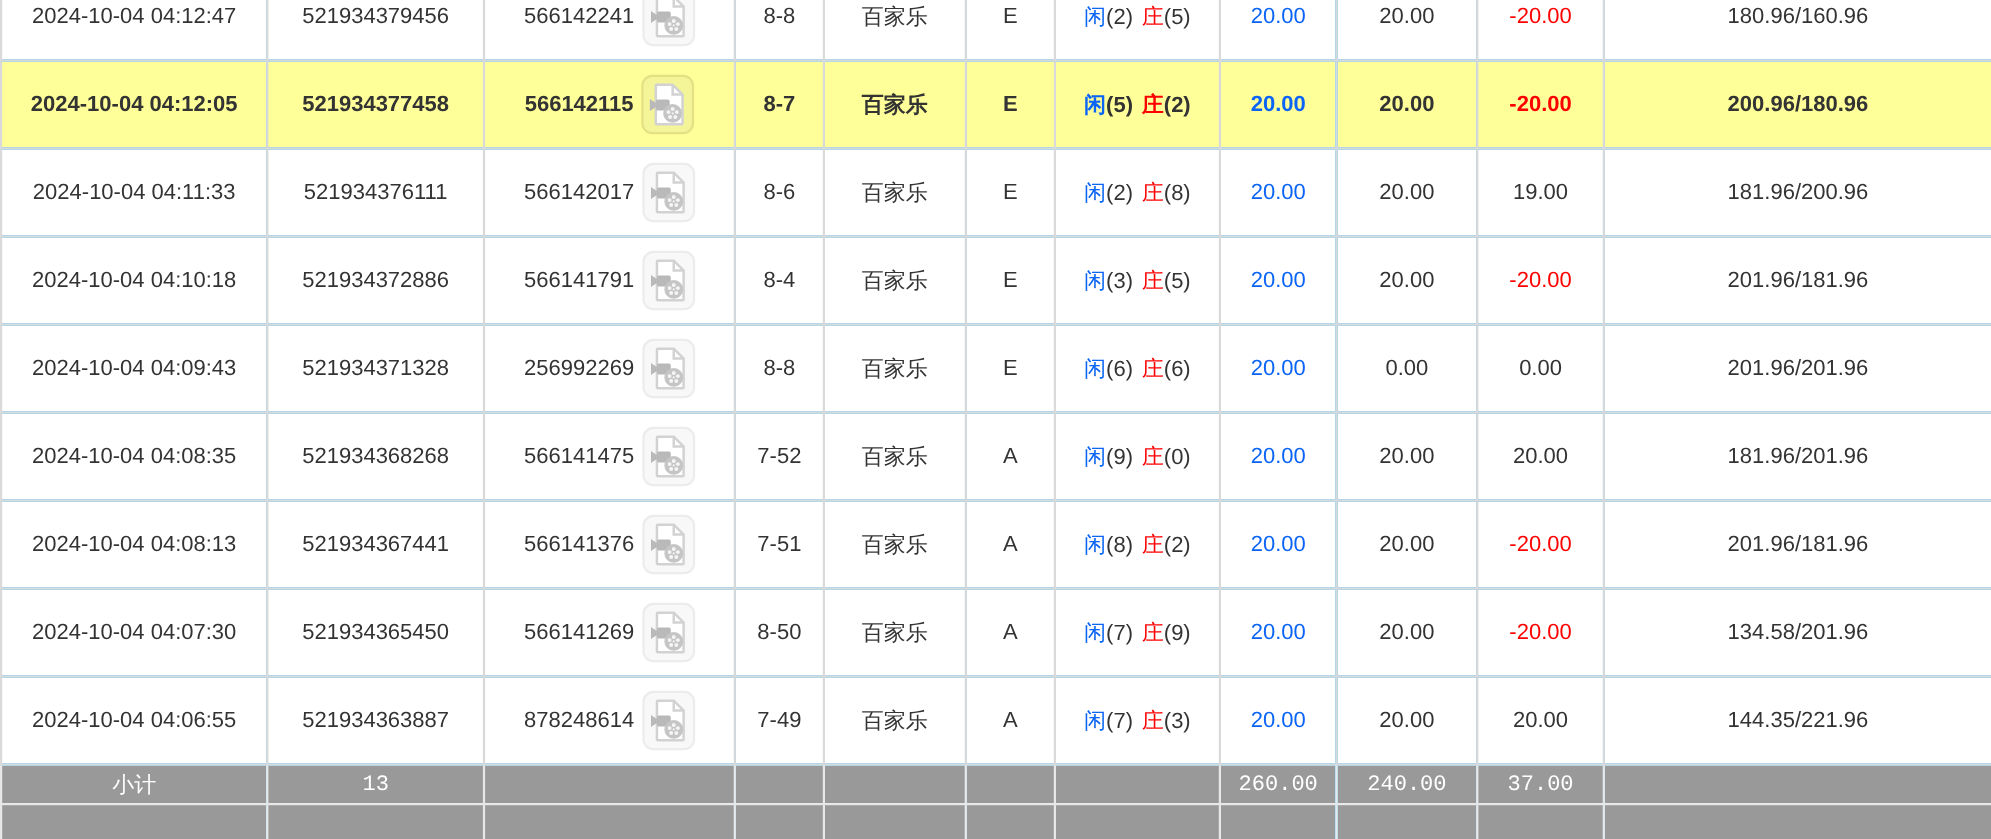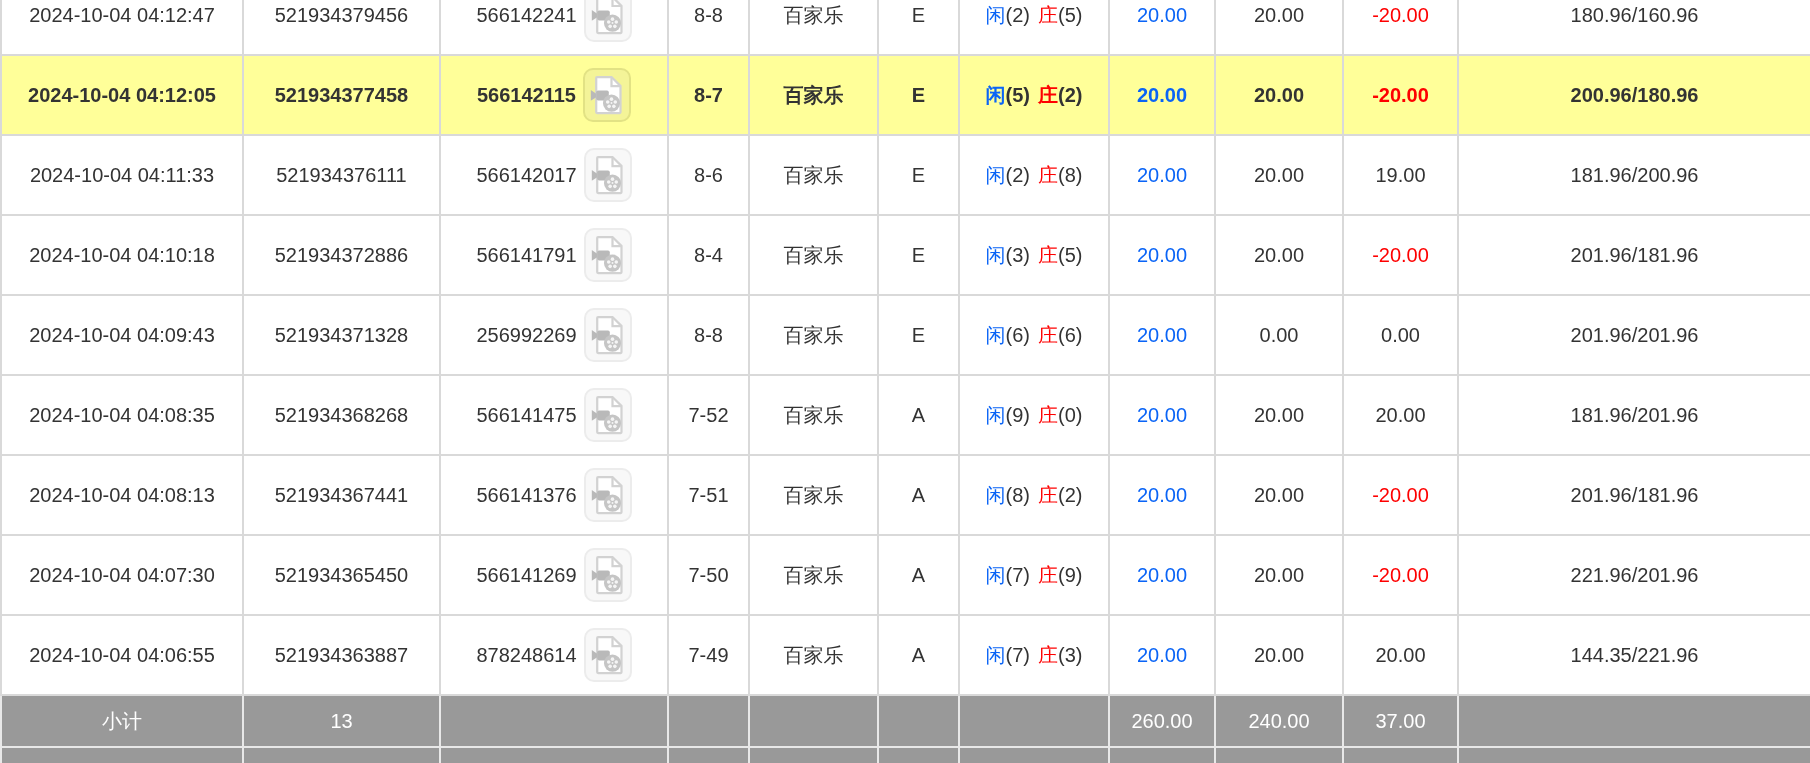--- a/index.html
+++ b/index.html
@@ -8,21 +8,21 @@
   }
   *{box-sizing:border-box;}
   html,body{margin:0;padding:0;background:#ffffff;}
   body{font-family:"Liberation Sans","DejaVu Sans",sans-serif;color:var(--text);}
   .viewport{width:1810px;height:763px;overflow:hidden;position:relative;background:#7dd3fc;}
   table{border-collapse:collapse;table-layout:fixed;width:1810px;margin-top:-26px;}
   td{border:2px solid var(--border);text-align:center;vertical-align:middle;
      font-size:20px;color:var(--text);padding:0;overflow:hidden;white-space:nowrap;}
   tr.row{height:80px;background:#ffffff;}
   tr.row.highlight td{background:var(--highlight);font-weight:bold;}
-  tr.subtotal-row{height:52px;}
+  tr.subtotal-row{height:36px;font-family:Liberation Mono, monospace;}
   tr.subtotal-row td{background:var(--subtotal-bg);color:var(--subtotal-text);
      border-color:var(--subtotal-border);}
   tr.total-row{height:40px;}
   tr.total-row td{background:var(--subtotal-bg);border-color:var(--subtotal-border);}
   .blue{color:var(--blue);}
   .red{color:var(--red);}
   td.neg{color:var(--red);}
   .round-wrap{display:flex;align-items:center;justify-content:center;gap:7px;}
   .icon-btn{width:48px;height:54px;border-radius:10px;background:#f8f8f8;
      border:2px solid #ececec;display:inline-flex;align-items:center;justify-content:center;
@@ -239,28 +239,28 @@
     <td>
             <div class="round-wrap">
               <span>566141269</span>
               <button class="icon-btn">
                 <svg class="glyph">
                   <use href="#video-doc"></use>
                 </svg>
               </button>
             </div>
           </td>
-    <td>7-50</td>
+    <td>8-50</td>
     <td>百家乐</td>
     <td>A</td>
     <td><span class="blue">闲</span><span>(7)</span><span class="red banker-part">庄</span><span>(9)</span></td>
     <td class="blue">20.00</td>
     <td>20.00</td>
     <td class="win-loss neg">-20.00</td>
-    <td>221.96/201.96</td>
+    <td>134.58/201.96</td>
   </tr>
 
   <tr class="row">
     <td>2024-10-04 04:06:55</td>
     <td>521934363887</td>
     <td>
             <div class="round-wrap">
               <span>878248614</span>
               <button class="icon-btn">
                 <svg class="glyph">

